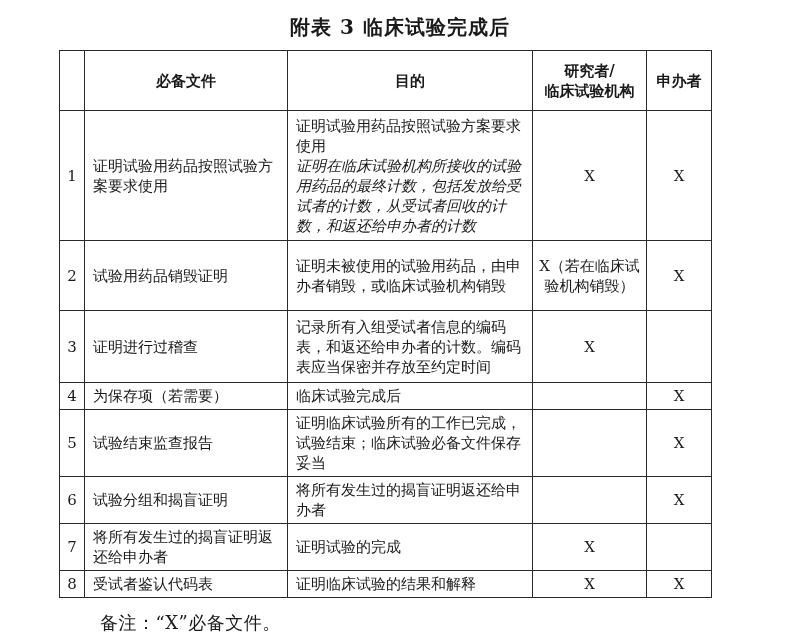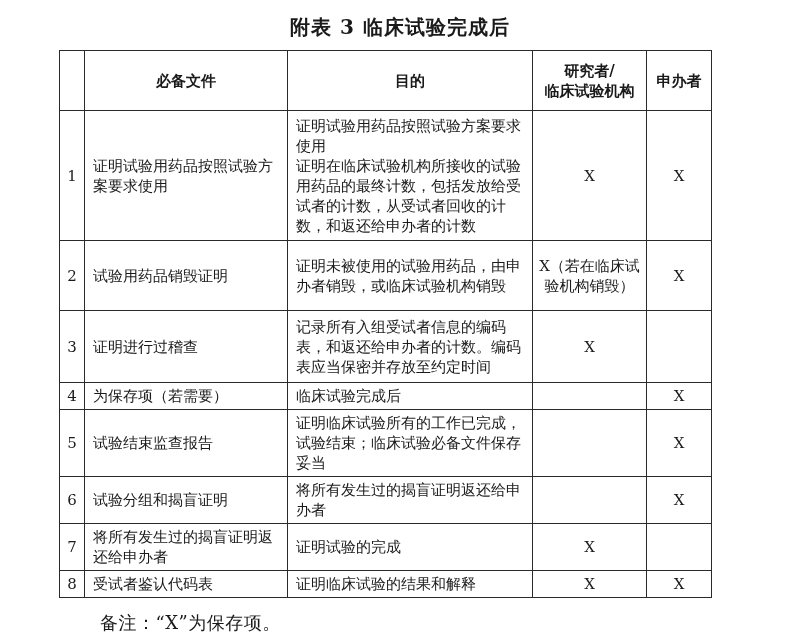--- a/index.html
+++ b/index.html
@@ -56,20 +56,21 @@
   .col-num {
     text-align: center;
     padding-left: 1px !important;
     padding-right: 1px !important;
   }
   .cell-doc, .cell-purpose {
     text-align: left;
   }
   .cell-purpose div + div {
     margin-top: 0;
+    font-style: italic;
   }
   .x-cell {
     text-align: center;
     font-size: 16px;
     padding-left: 4px !important;
     padding-right: 4px !important;
   }
   tr.rh-head { height: 60px; }
   tr.rh1 { height: 130px; }
   tr.rh2 { height: 70px; }
@@ -171,15 +172,15 @@
       <tr class="rh8">
         <td class="col-num">8</td>
         <td class="cell-doc">受试者鉴认代码表</td>
         <td class="cell-purpose">证明临床试验的结果和解释</td>
         <td class="x-cell">X</td>
         <td class="x-cell">X</td>
       </tr>
     </tbody>
   </table>
 
-  <div class="note">备注：“X”为保存项。</div>
+  <div class="note">备注：“X”必备文件。</div>
 
 </div>
 
 </body></html>

